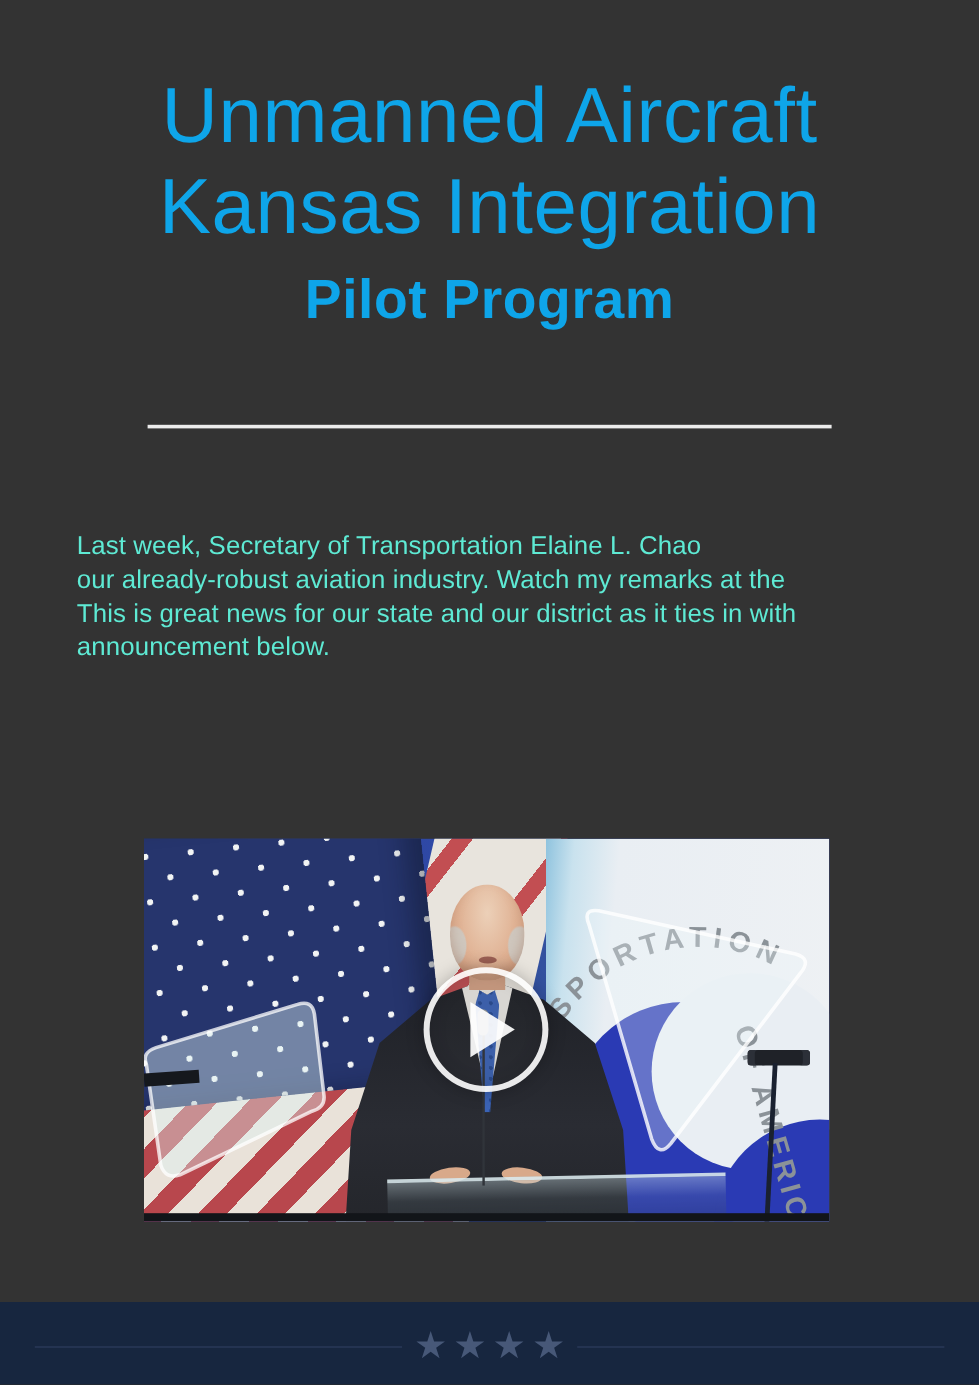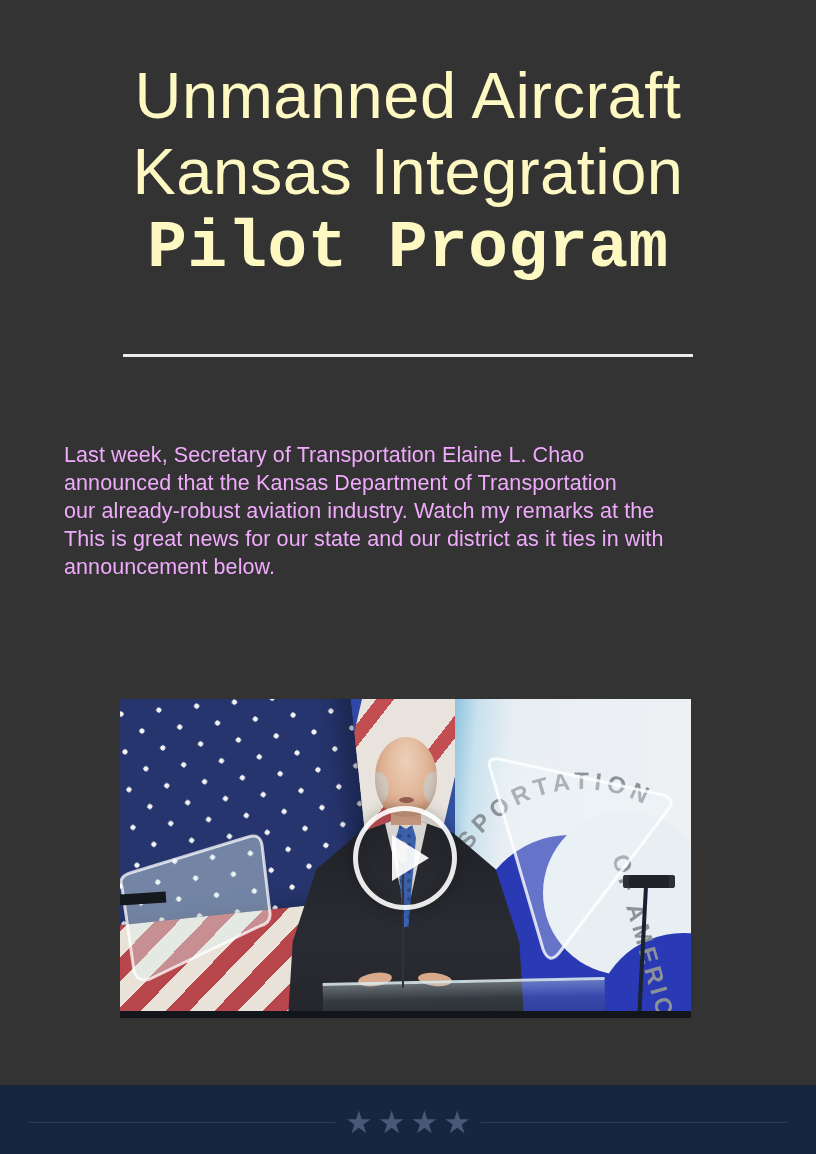--- a/index.html
+++ b/index.html
@@ -6,39 +6,39 @@
   html,body { background:#222; }
   .page {
     position:relative; width:816px; height:1154px; margin:0 auto;
     background:#333333; overflow:hidden;
     font-family:"Liberation Sans", sans-serif;
   }
 
   
   .heading {
     position:absolute; top:58px; left:0; width:816px;
-    text-align:center; color:#fef9c3; letter-spacing:0.5px;
+    text-align:center; color:#0ea5e9; letter-spacing:0.5px;
   }
   .heading .t-light {
     font-size:65px; line-height:76px; font-weight:300;
   }
   .heading .t-bold {
-    font-size:66px; line-height:78px; font-weight:700;font-family:Liberation Mono, monospace;
+    font-size:46px; line-height:78px; font-weight:700;
   }
 
   
   .divider {
     position:absolute; top:354px; left:123px; width:570px; height:3px;
     background:#ececec;
   }
 
   
   .paragraph {
     position:absolute; top:441px; left:64px; width:700px;
-    color:#f0abfc; font-size:21.5px; line-height:28px; font-weight:400;
+    color:#5eead4; font-size:21.5px; line-height:28px; font-weight:400;
     letter-spacing:0.1px;
   }
   .paragraph .pline { white-space:nowrap; }
 
   
   .video {
     position:absolute; top:699px; left:120px; width:571px; height:319px;
     overflow:hidden; cursor:pointer; background:#2c429c;
   }
   .video > * { position:absolute; }
@@ -188,21 +188,20 @@
   <div class="heading">
     <div class="t-light">Unmanned Aircraft</div>
     <div class="t-light">Kansas Integration</div>
     <div class="t-bold">Pilot Program</div>
   </div>
 
   <div class="divider"></div>
 
   <div class="paragraph">
     <div class="pline">Last week, Secretary of Transportation Elaine L. Chao</div>
-    <div class="pline">announced that the Kansas Department of Transportation</div>
     <div class="pline">our already-robust aviation industry. Watch my remarks at the</div>
     <div class="pline">This is great news for our state and our district as it ties in with</div>
     <div class="pline">announcement below.</div>
   </div>
 
   <div class="video" role="button">
     <div class="backdrop"></div>
 
     <div class="flag-stripes"></div>
     <div class="flag-fold"></div>

